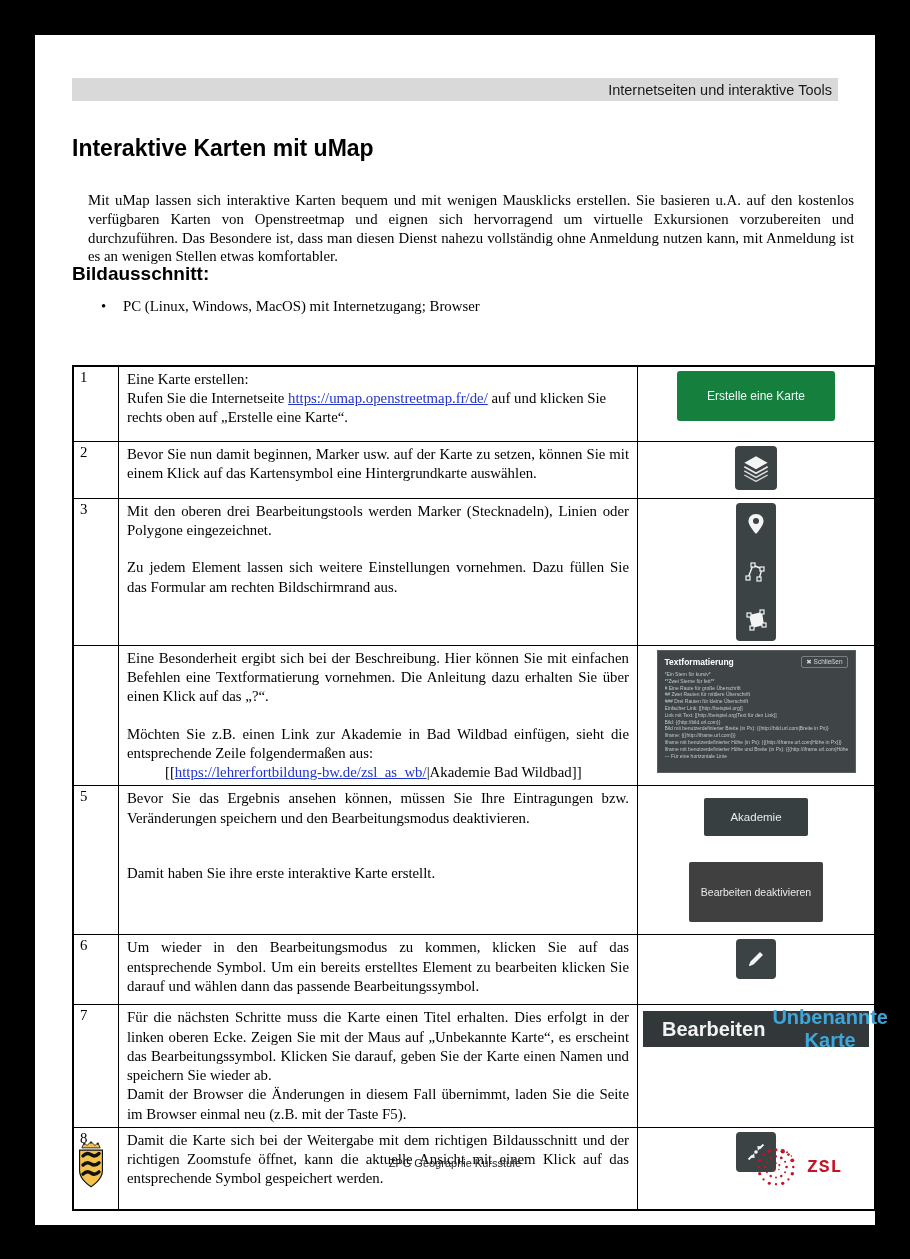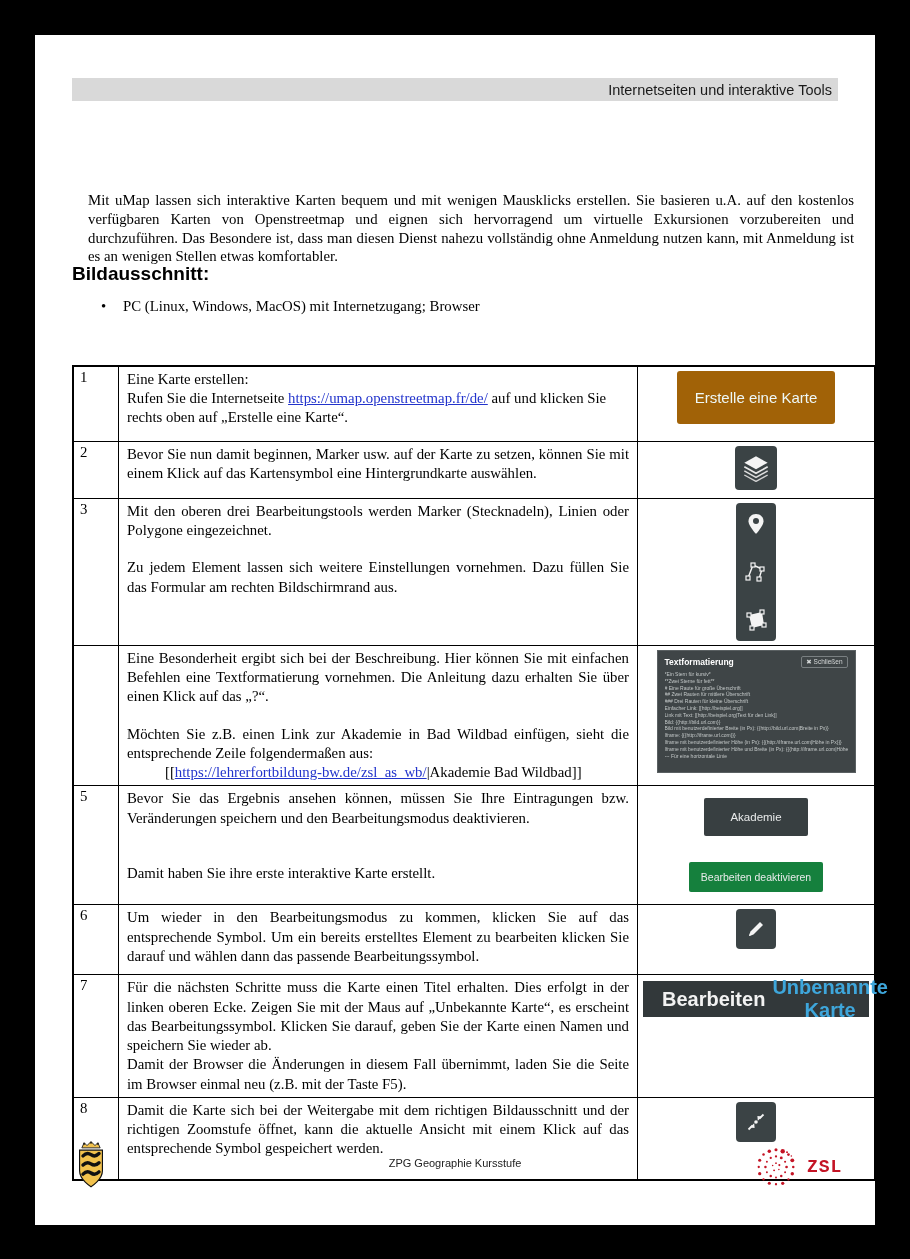--- a/index.html
+++ b/index.html
@@ -25,30 +25,30 @@
   table.steps{position:absolute;left:37px;top:330px;width:766px;border-collapse:collapse;
               table-layout:fixed;border:2px solid #000;}
   table.steps td{border:1px solid #000;vertical-align:top;}
   td.num{width:32px;padding:2px 6px;font-size:14.8px;}
   td.txt{width:502px;padding:3px 8px 3px 8px;font-size:14.8px;line-height:1.3;text-align:justify;}
   td.img{width:228px;text-align:center;vertical-align:middle;padding:4px;}
   .sp{height:18px;}
   a.lnk{color:#2233cc;text-decoration:underline;cursor:pointer;}
   .codeline{padding-left:38px;text-align:left;}
 
-  .btn-teal{display:inline-block;background:#a16207;color:#eef8f7;border-radius:3px;
-            font-family:"Liberation Sans",sans-serif;font-size:15px;padding:18px 14px;min-width:130px;}
+  .btn-teal{display:inline-block;background:#15803d;color:#eef8f7;border-radius:3px;
+            font-family:"Liberation Sans",sans-serif;font-size:12px;padding:18px 14px;min-width:130px;}
   .darktile{display:inline-flex;align-items:center;justify-content:center;background:#3b4345;border-radius:4px;}
   .tile42{width:42px;height:44px;}
   .toolbar-vert{display:inline-flex;flex-direction:column;align-items:center;justify-content:space-between;
                 background:#3b4345;border-radius:4px;width:40px;height:122px;padding:8px 0;}
   .btn-dark{display:inline-block;background:#383f41;color:#e8eaea;border-radius:2px;
             font-family:"Liberation Sans",sans-serif;}
   .btn-speichern{font-size:11.5px;padding:13px 26px;}
-  .btn-deakt{font-size:10.5px;padding:9px 12px;background:#15803d;}
+  .btn-deakt{font-size:10.5px;padding:24px 12px;background:#404040;}
   .cell-btns{display:flex;flex-direction:column;align-items:center;gap:26px;padding:8px 0;}
   .editbar{display:flex;align-items:center;gap:7px;background:#32383a;height:36px;padding-left:19px;
            margin:2px 1px;font-family:"Liberation Sans",sans-serif;font-weight:bold;font-size:20px;}
   .editbar .w{color:#f2f2f2;}
   .editbar .b{color:#3ea6db;}
   td.img.top{vertical-align:top;}
 
   .fmt-panel{display:inline-block;width:199px;height:123px;background:#3f4547;border:1px solid #5a6062;
              text-align:left;box-sizing:border-box;padding:5px 7px;font-family:"Liberation Sans",sans-serif;}
   .fmt-head{display:flex;justify-content:space-between;align-items:center;margin-bottom:3px;}
@@ -66,20 +66,21 @@
 </head>
 <body>
 
 <div class="canvas">
  <div class="page">
 
   <div class="topbar">
     <span>Internetseiten und interaktive Tools</span>
   </div>
 
+  <h1 class="h1">Interaktive Karten mit uMap</h1>
 
   <p class="intro">Mit uMap lassen sich interaktive Karten bequem und mit wenigen Mausklicks erstellen. Sie basieren u.A. auf den kostenlos verfügbaren Karten von Openstreetmap und eignen sich hervorragend um virtuelle Exkursionen vorzubereiten und durchzuführen. Das Besondere ist, dass man diesen Dienst nahezu vollständig ohne Anmeldung nutzen kann, mit Anmeldung ist es an wenigen Stellen etwas komfortabler.</p>
 
   <h2 class="h2a">Bildausschnitt:</h2>
 
   <div class="bullet-row">
     <span class="bul">•</span><span>PC (Linux, Windows, MacOS) mit Internetzugang; Browser</span>
   </div>
 
 

